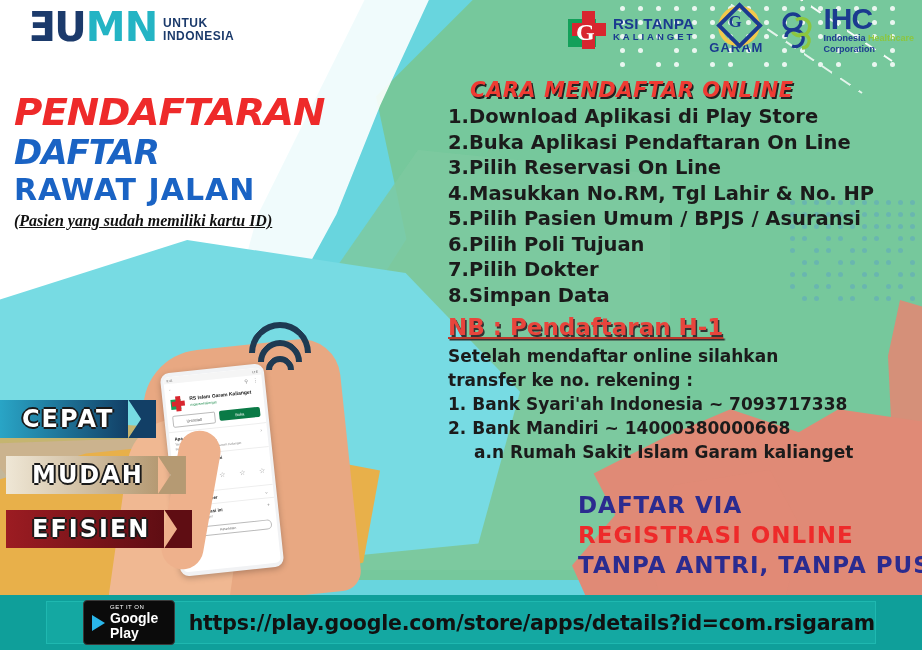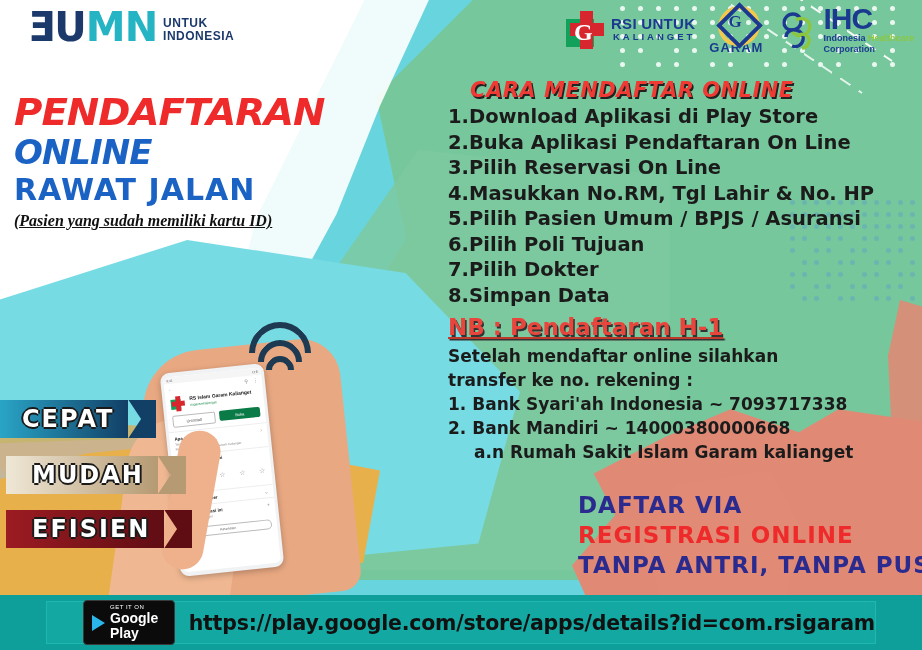--- a/index.html
+++ b/index.html
@@ -422,21 +422,21 @@
   <div class="logos">
 
     <div class="logo">
       <div class="cross-mark">
         <div class="sq"></div>
           <div class="cr-v"></div>
           <div class="cr-h"></div>
         <div class="gg">G</div>
       </div>
       <div class="rsi-txt">
-        <div class="l1">RSI UNTUK</div>
+        <div class="l1">RSI TANPA</div>
         <div class="l2">KALIANGET</div>
       </div>
     </div>
 
     <div class="garam">
       <div class="garam-mark">
         <div class="ring"></div>
           <div class="dia"></div>
         <div class="gl">G</div>
       </div>
@@ -455,21 +455,21 @@
       <div class="ihc-txt">
         <div class="big">IHC</div>
         <div class="small1"><span class="a">Indonesia </span><span class="b">Healthcare</span></div>
         <div class="small2">Corporation</div>
       </div>
     </div>
   </div>
 
   <div class="headline">
     <div class="h-pendaftaran">PENDAFTARAN</div>
-    <div class="h-online">ONLINE</div>
+    <div class="h-online">DAFTAR</div>
     <div class="h-rawat">RAWAT JALAN</div>
     <div class="h-paren">(Pasien yang sudah memiliki kartu ID)</div>
   </div>
 
   <div class="right-col">
     <div class="cara-title">CARA MENDAFTAR ONLINE</div>
     <ul class="steps" id="steps-list">
         <li>1.Download Aplikasi di Play Store</li>
         <li>2.Buka Aplikasi Pendaftaran On Line</li>
         <li>3.Pilih Reservasi On Line</li>

